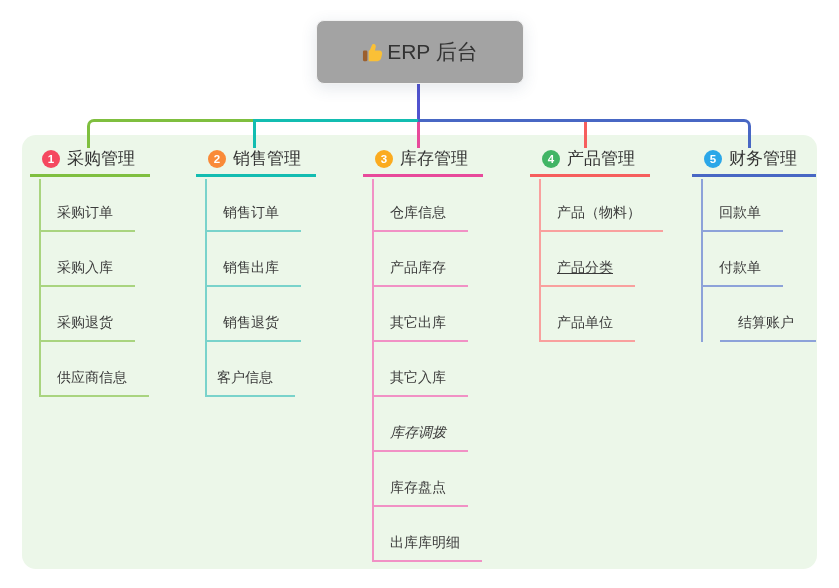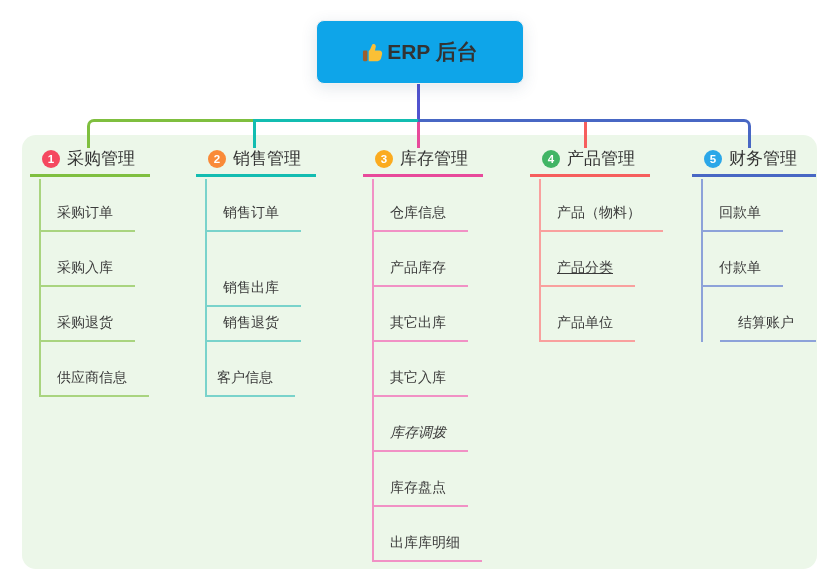--- a/index.html
+++ b/index.html
@@ -8,24 +8,24 @@
     background:#ffffff;
     font-family:"Liberation Sans","DejaVu Sans",sans-serif;
   }
   #stage{position:absolute;inset:0}
   .panel{
     position:absolute;left:22px;top:135px;width:795px;height:434px;
     border-radius:14px;
   }
   .root-node{
     position:absolute;left:316px;top:20px;width:206px;height:62px;
-    background:#0ea5e9;border:1px solid #f1f1f1;border-radius:8px;
+    background:#a3a3a3;border:1px solid #f1f1f1;border-radius:8px;
     box-shadow:0 4px 16px rgba(50,70,100,.13);
     display:flex;align-items:center;justify-content:center;gap:2px;
-    font-size:21px;font-weight:700;color:#333;
+    font-size:21px;font-weight:400;color:#333;
   }
   .thumb{display:inline-flex;align-items:center}
   .cn{position:absolute;box-sizing:border-box}
   .cn.bar{}
   .cn.L-left{background:transparent;border-left:3px solid;border-top:3px solid;border-top-left-radius:7px}
   .cn.L-right{background:transparent;border-right:3px solid;border-top:3px solid;border-top-right-radius:7px}
   .branch-title{
     position:absolute;box-sizing:border-box;height:29px;
     display:flex;align-items:center;gap:7px;
     padding:0 0 5px 12px;border-bottom:3px solid;
@@ -68,21 +68,21 @@
       <div class="child" style="left: 39px; top: 204px; border-bottom-color: rgb(169, 212, 127);">采购订单</div>
       <div class="child" style="left: 39px; top: 259px; border-bottom-color: rgb(169, 212, 127);">采购入库</div>
       <div class="child" style="left: 39px; top: 314px; border-bottom-color: rgb(169, 212, 127);">采购退货</div>
       <div class="child" style="left: 39px; top: 369px; border-bottom-color: rgb(169, 212, 127);">供应商信息</div>
       <div class="branch-title" style="left: 196px; top: 148px; width: 120px; border-bottom-color: rgb(19, 189, 177);">
     <span class="badge" style="background: rgb(249, 138, 56);">2</span>
     <span>销售管理</span>
   </div>
       <div class="trunk" style="left: 205px; top: 179px; height: 218px; border-left: 2px solid rgb(121, 211, 203);"></div>
       <div class="child" style="left: 205px; top: 204px; border-bottom-color: rgb(121, 211, 203);">销售订单</div>
-      <div class="child" style="left: 205px; top: 259px; border-bottom-color: rgb(121, 211, 203); margin-top: 20px;">销售出库</div>
+      <div class="child" style="left: 205px; top: 259px; border-bottom-color: rgb(121, 211, 203);">销售出库</div>
       <div class="child" style="left: 205px; top: 314px; border-bottom-color: rgb(121, 211, 203);">销售退货</div>
       <div class="child" style="left: 205px; top: 369px; border-bottom-color: rgb(121, 211, 203); padding-left: 12px;">客户信息</div>
       <div class="branch-title" style="left: 363px; top: 148px; width: 120px; border-bottom-color: rgb(232, 74, 155);">
     <span class="badge" style="background: rgb(251, 171, 31);">3</span>
     <span>库存管理</span>
   </div>
       <div class="trunk" style="left: 372px; top: 179px; height: 383px; border-left: 2px solid rgb(241, 145, 197);"></div>
       <div class="child" style="left: 372px; top: 204px; border-bottom-color: rgb(241, 145, 197);">仓库信息</div>
       <div class="child" style="left: 372px; top: 259px; border-bottom-color: rgb(241, 145, 197);">产品库存</div>
       <div class="child" style="left: 372px; top: 314px; border-bottom-color: rgb(241, 145, 197);">其它出库</div>

